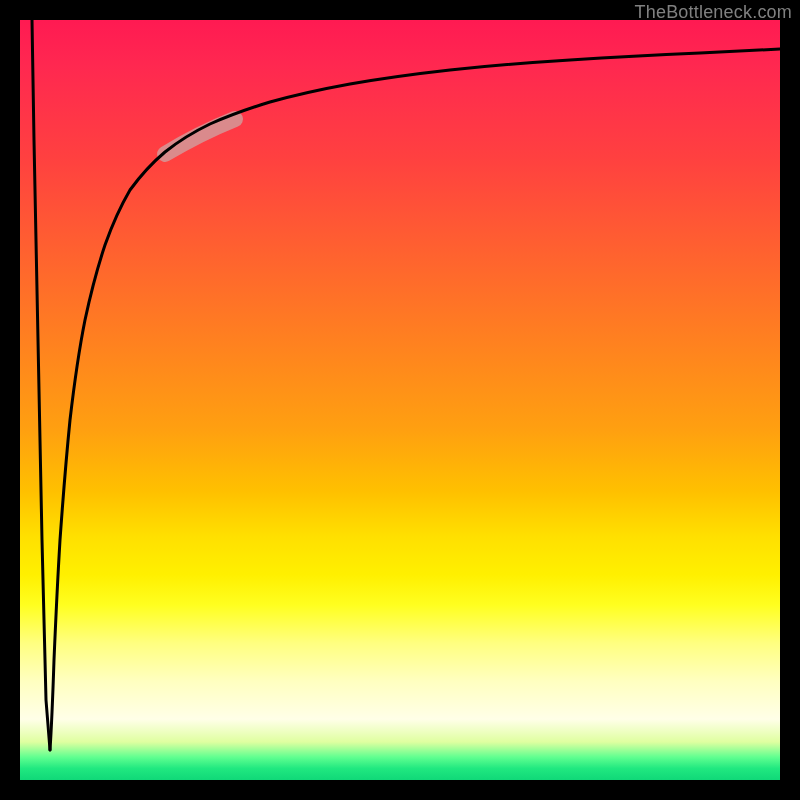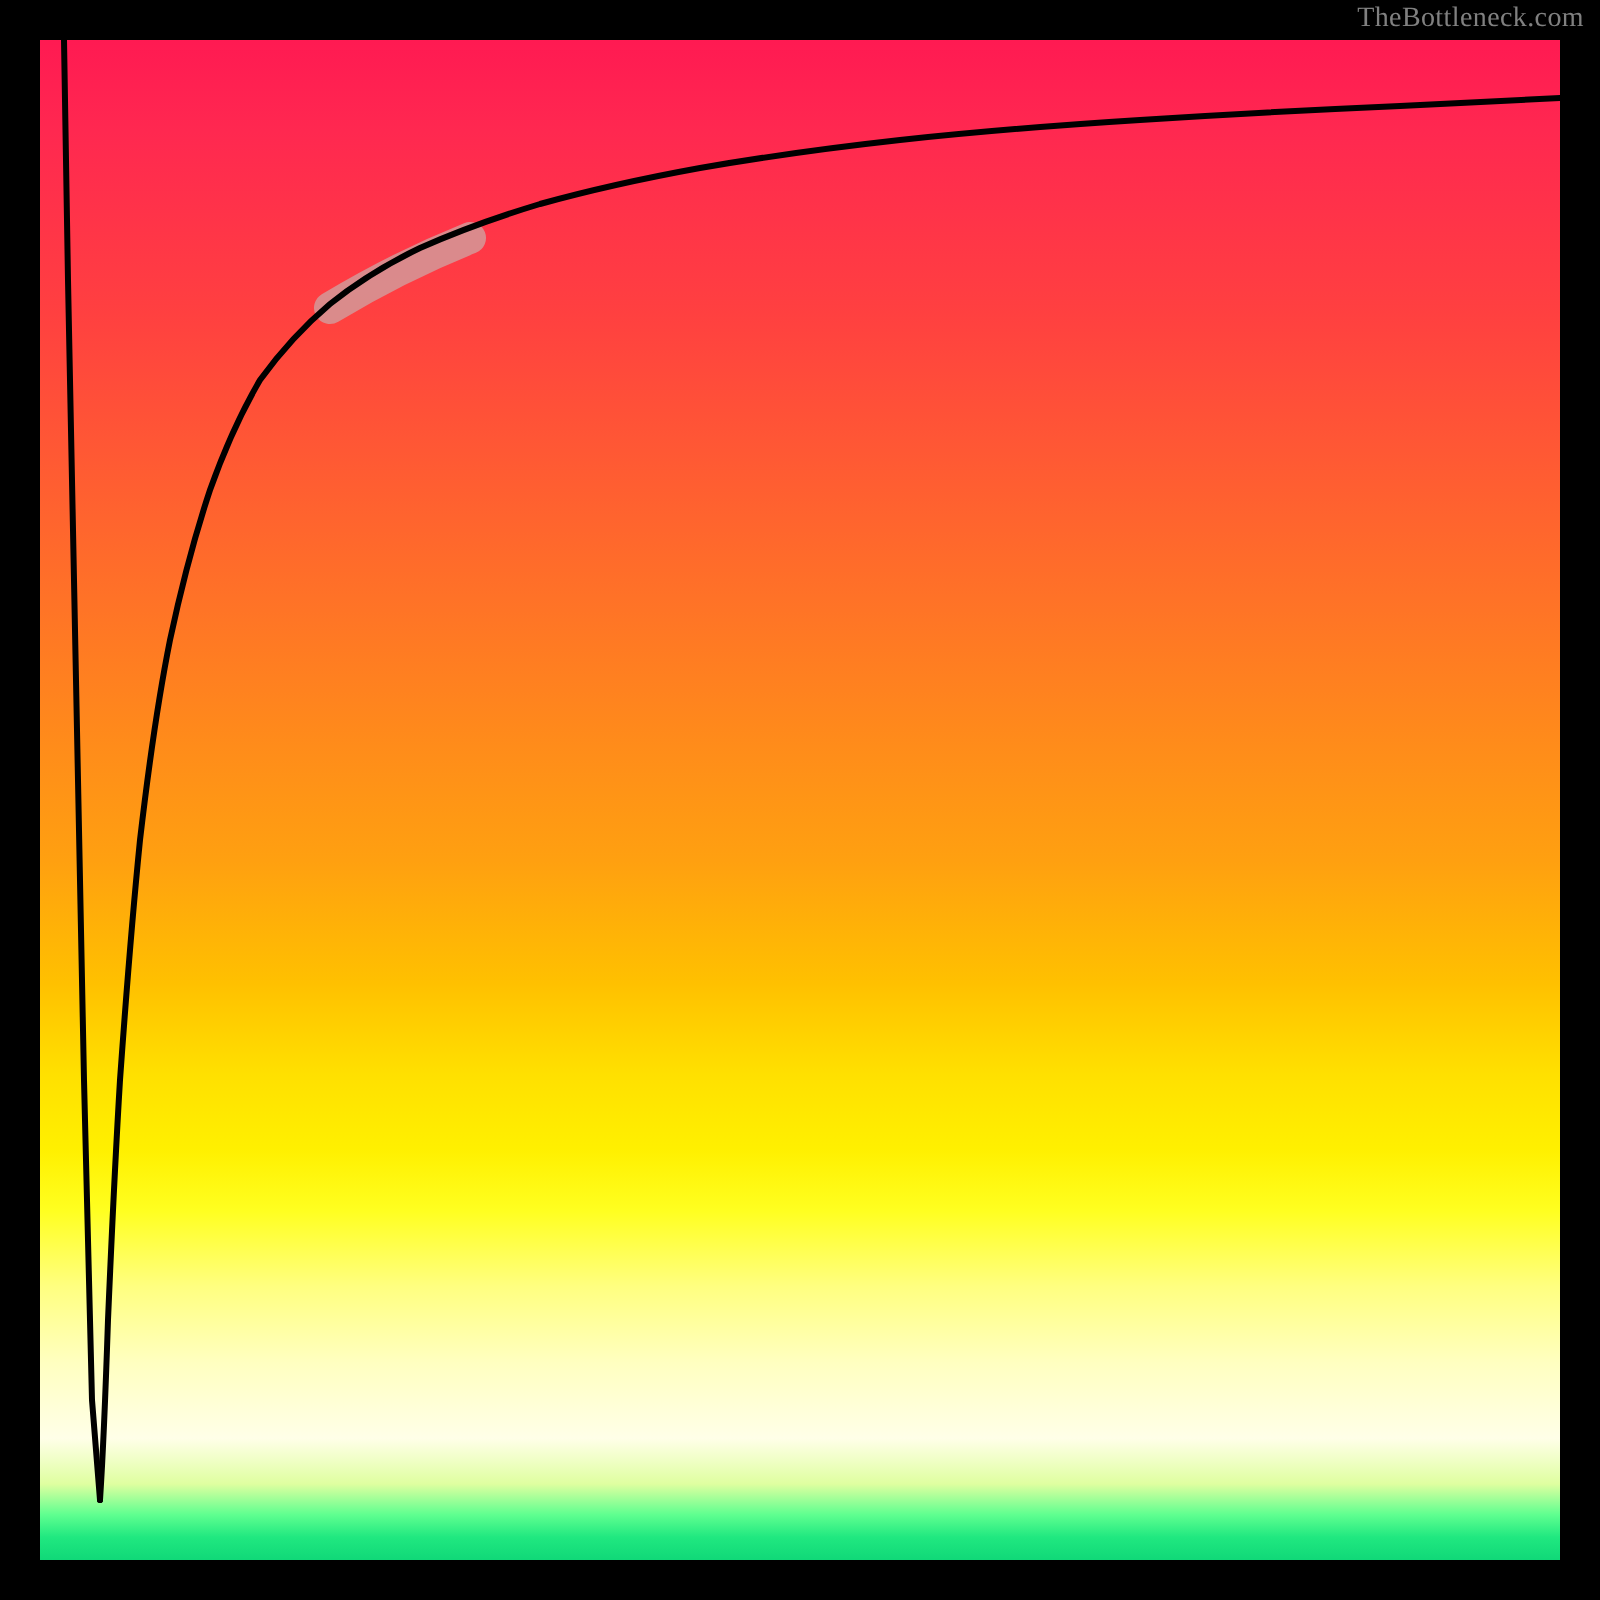--- a/index.html
+++ b/index.html
@@ -42,22 +42,22 @@
     top: 0;
     width: 760px;
     height: 760px;
     pointer-events: none;
   }
   .attribution {
     position: absolute;
     top: 2px;
     right: 8px;
     color: #808080;
-    font-family: Liberation Serif, serif;
-    font-size: 14px;
+    font-family: Liberation Sans, sans-serif;
+    font-size: 18px;
     letter-spacing: 0.2px;
   }
 </style>
 </head>
 <body>
 
 <div class="chart-container">
   <div class="plot-area">
     <svg class="curve-svg" viewBox="0 0 760 760">
       <path d="M 145 134 Q 180 113 215 99" stroke="#d49999" stroke-width="16" fill="none" stroke-linecap="round" opacity="0.85"></path>

